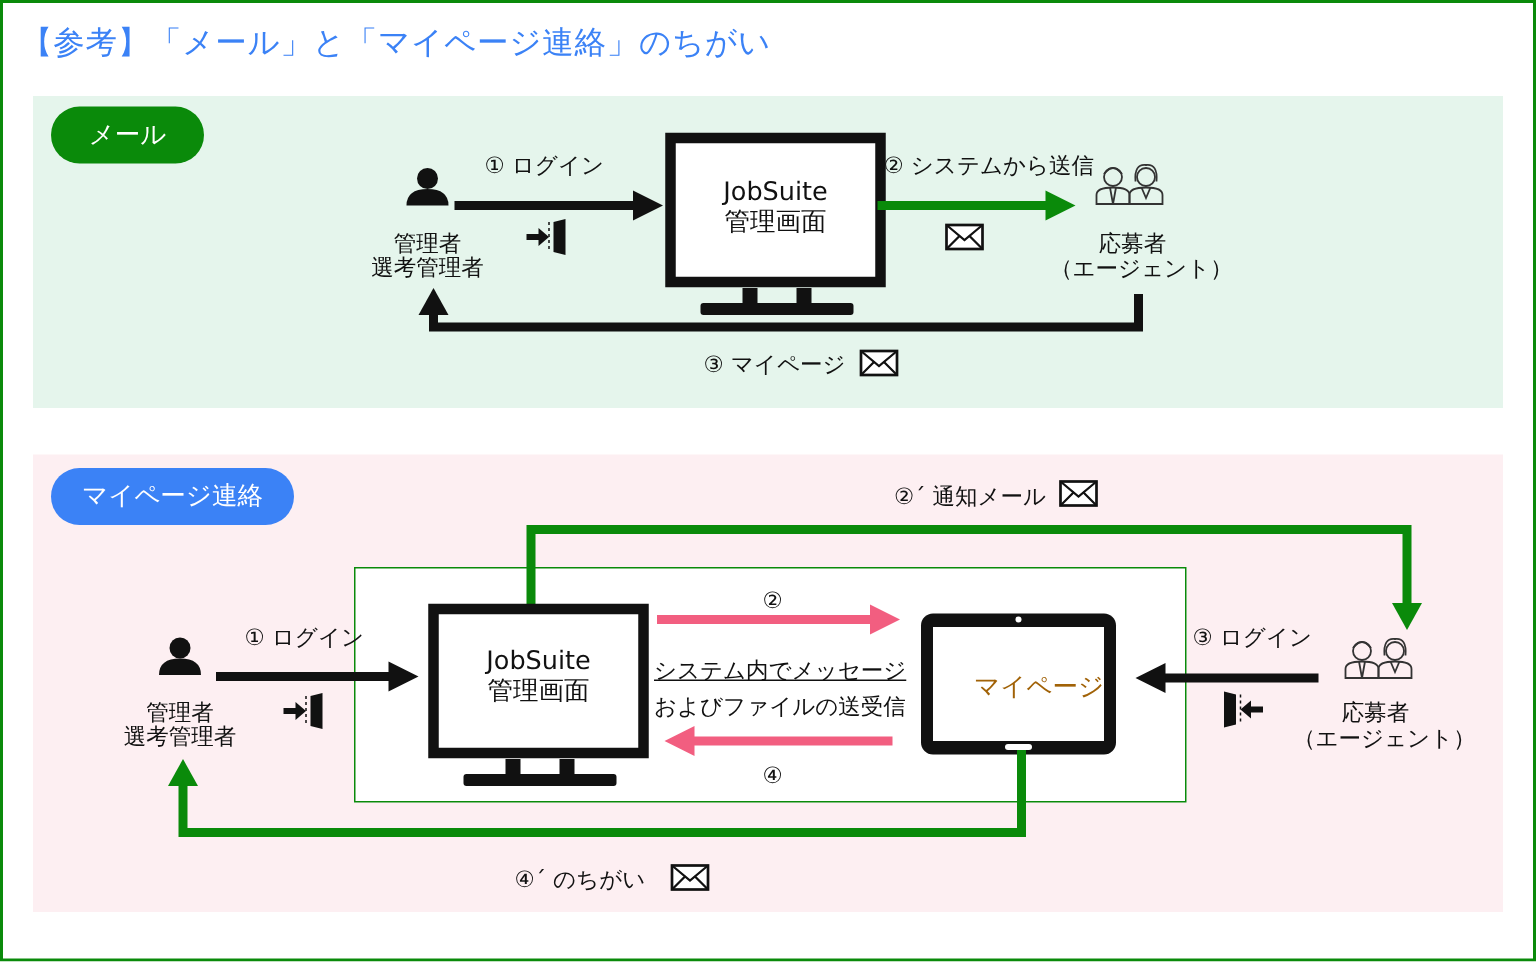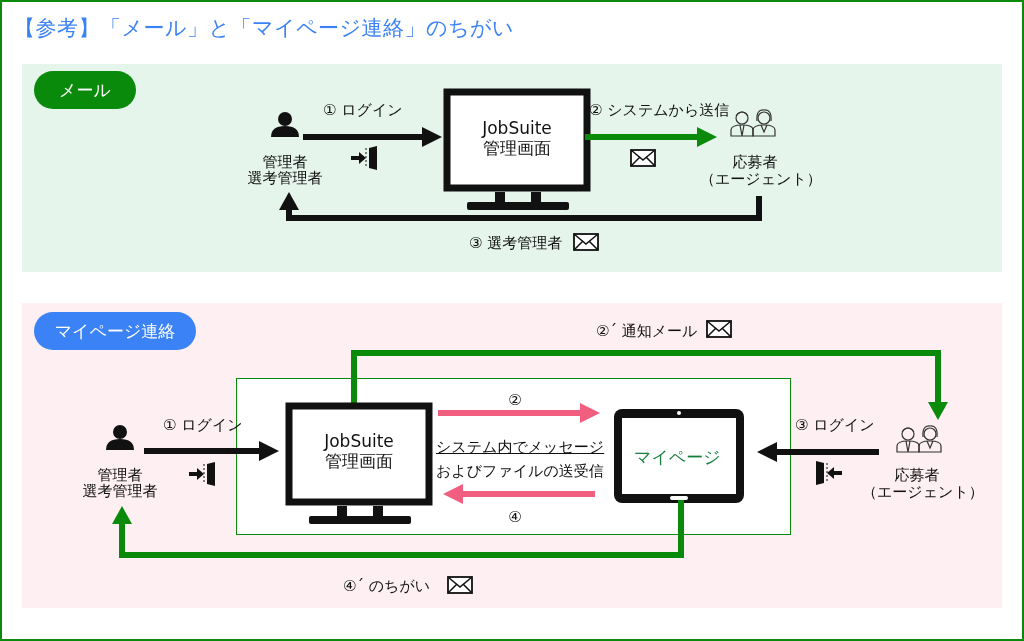--- a/index.html
+++ b/index.html
@@ -9,21 +9,21 @@
   .panel{position:absolute;}
   .panel-mail{left:22px;top:64px;width:980px;height:208px;background:#e5f5ec;}
   .panel-mp{left:22px;top:303px;width:980px;height:305px;background:#fdeff2;}
   .pill{position:absolute;border-radius:22px;color:#fff;font-size:17px;text-align:center;line-height:38px;height:38px;}
   .pill-mail{left:34px;top:71px;width:102px;background:#0a8a0a;}
   .pill-mp{left:34px;top:312px;width:162px;background:#3b82f6;}
   .txt{position:absolute;font-size:15px;color:#111;white-space:nowrap;}
   .ctr{text-align:center;}
   svg.ov{position:absolute;left:0;top:0;}
   .monitor-label{position:absolute;text-align:center;font-size:17px;line-height:20px;color:#111;}
-  .mypage-label{position:absolute;font-size:17px;color:#15803d;text-align:left;margin-left:12px;}
+  .mypage-label{position:absolute;font-size:17px;color:#a16207;text-align:right;}
   .inner-box{position:absolute;left:236px;top:378px;width:553px;height:155px;border:1px solid #0a8a0a;background:#fff;}
 </style>
 </head>
 <body>
 
 <div class="frame"></div>
 <div class="title">【参考】「メール」と「マイページ連絡」のちがい</div>
 
 <div class="panel panel-mail"></div>
 <div class="pill pill-mail">メール</div>
@@ -125,21 +125,21 @@
 <div class="txt" style="left:323px;top:101px;">① ログイン</div>
 <div class="txt ctr" style="left:240px;top:153px;width:90px;">管理者</div>
 <div class="txt ctr" style="left:240px;top:169px;width:90px;">選考管理者</div>
 <div class="monitor-label" style="left:451px;top:118px;width:132px;">
   <div>JobSuite</div>
   <div>管理画面</div>
 </div>
 <div class="txt" style="left:589px;top:101px;">② システムから送信</div>
 <div class="txt ctr" style="left:700px;top:153px;width:110px;">応募者</div>
 <div class="txt ctr" style="left:700px;top:170px;width:110px;">（エージェント）</div>
-<div class="txt" style="left:469px;top:234px;">③ 選考管理者</div>
+<div class="txt" style="left:469px;top:234px;">③ マイページ</div>
 
 <div class="txt" style="left:596px;top:322px;">②´ 通知メール</div>
 <div class="txt" style="left:163px;top:416px;">① ログイン</div>
 <div class="txt ctr" style="left:75px;top:466px;width:90px;">管理者</div>
 <div class="txt ctr" style="left:75px;top:482px;width:90px;">選考管理者</div>
 <div class="monitor-label" style="left:293px;top:431px;width:132px;">
   <div>JobSuite</div>
   <div>管理画面</div>
 </div>
 <div class="txt ctr" style="left:500px;top:391px;width:30px;">②</div>

